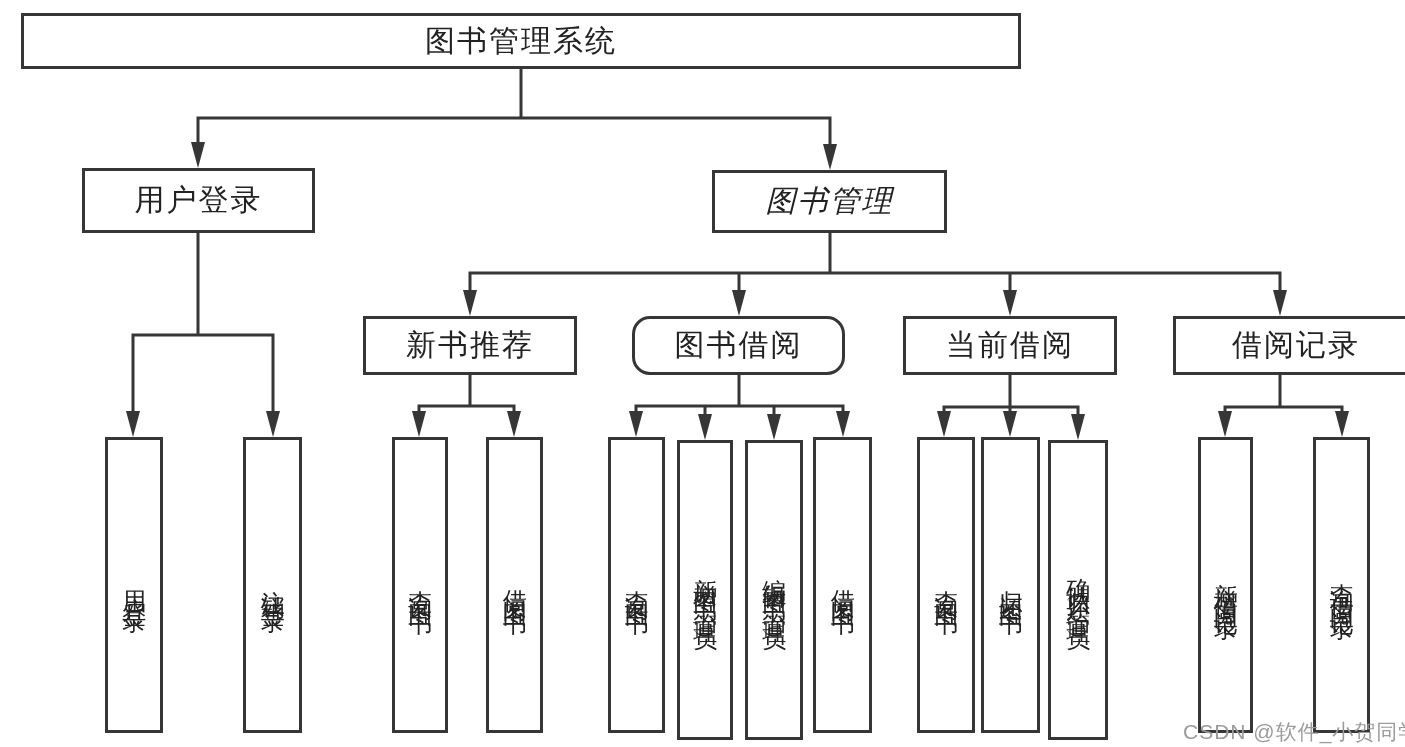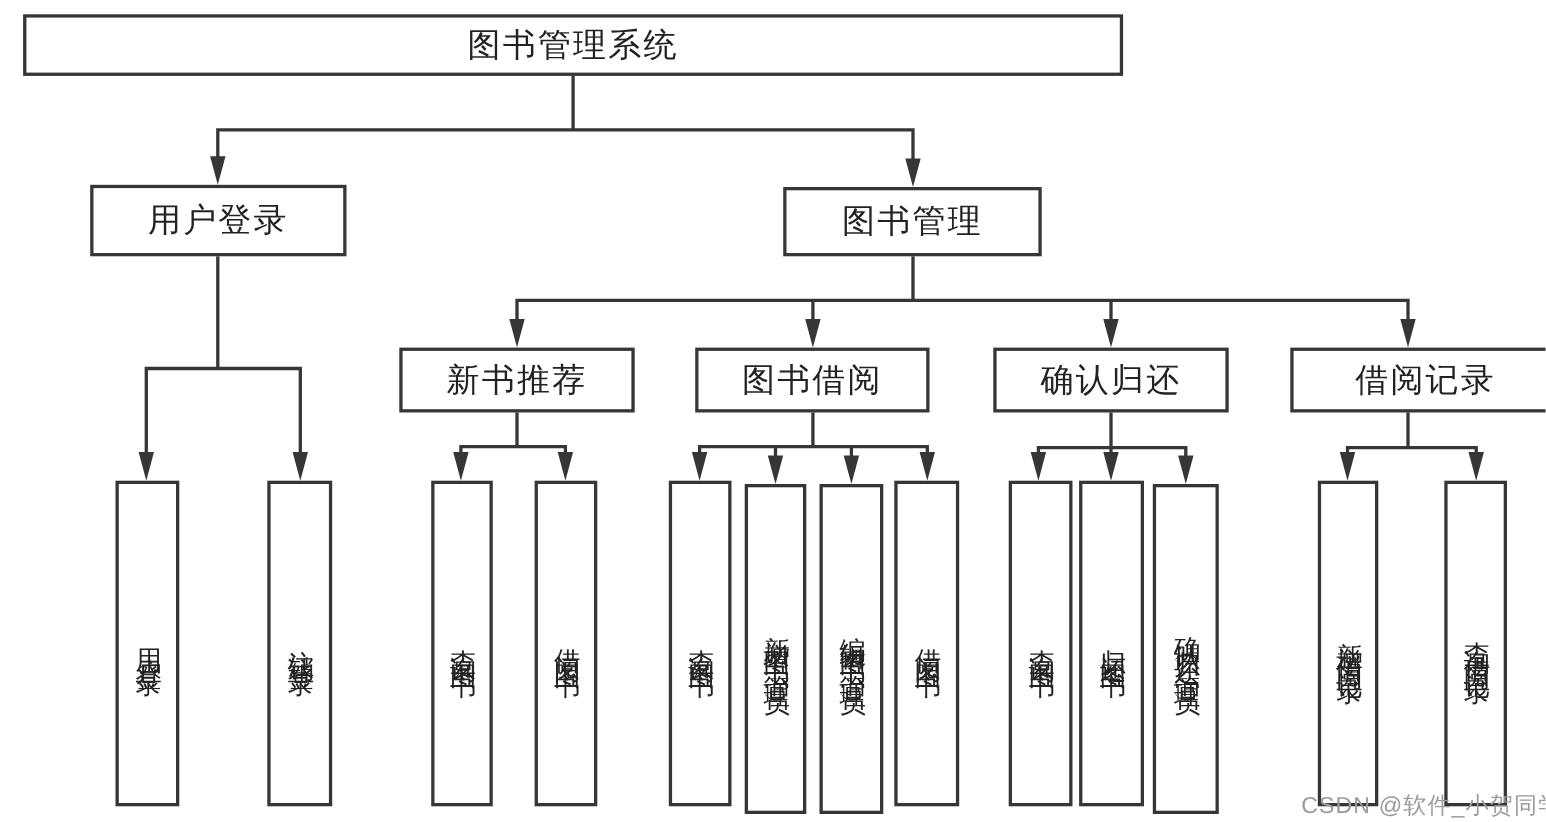--- a/index.html
+++ b/index.html
@@ -88,32 +88,32 @@
     </g>
   </svg>
 
   <div class="node h" style="left:21px; top:13px; width:1000px; height:56px;">
     <span>图书管理系统</span>
   </div>
 
   <div class="node h" style="left:82px; top:168px; width:233px; height:65px;">
     <span>用户登录</span>
   </div>
-  <div class="node h" style="left:712px; top:170px; width:235px; height:63px;">
+  <div class="node h" style="left:712px; top:170px; width:235px; height:63px;font-style:italic;">
     <span>图书管理</span>
   </div>
 
   <div class="node h" style="left:363px; top:316px; width:214px; height:59px;align-items:center;">
     <span>新书推荐</span>
   </div>
-  <div class="node h" style="left:632px; top:316px; width:213px; height:59px;">
+  <div class="node h" style="left:632px; top:316px; width:213px; height:59px;border-radius:18px;">
     <span>图书借阅</span>
   </div>
   <div class="node h" style="left:903px; top:316px; width:214px; height:59px;">
-    <span>确认归还</span>
+    <span>当前借阅</span>
   </div>
   <div class="node h" style="left:1173px; top:316px; width:246px; height:59px;">
     <span>借阅记录</span>
   </div>
 
   <div class="node v" style="left:105px; top:437px; width:58px; height:296px;">
     <span>用户登录</span>
   </div>
   <div class="node v" style="left:243px; top:437px; width:59px; height:296px;">
     <span>注销登录</span>

